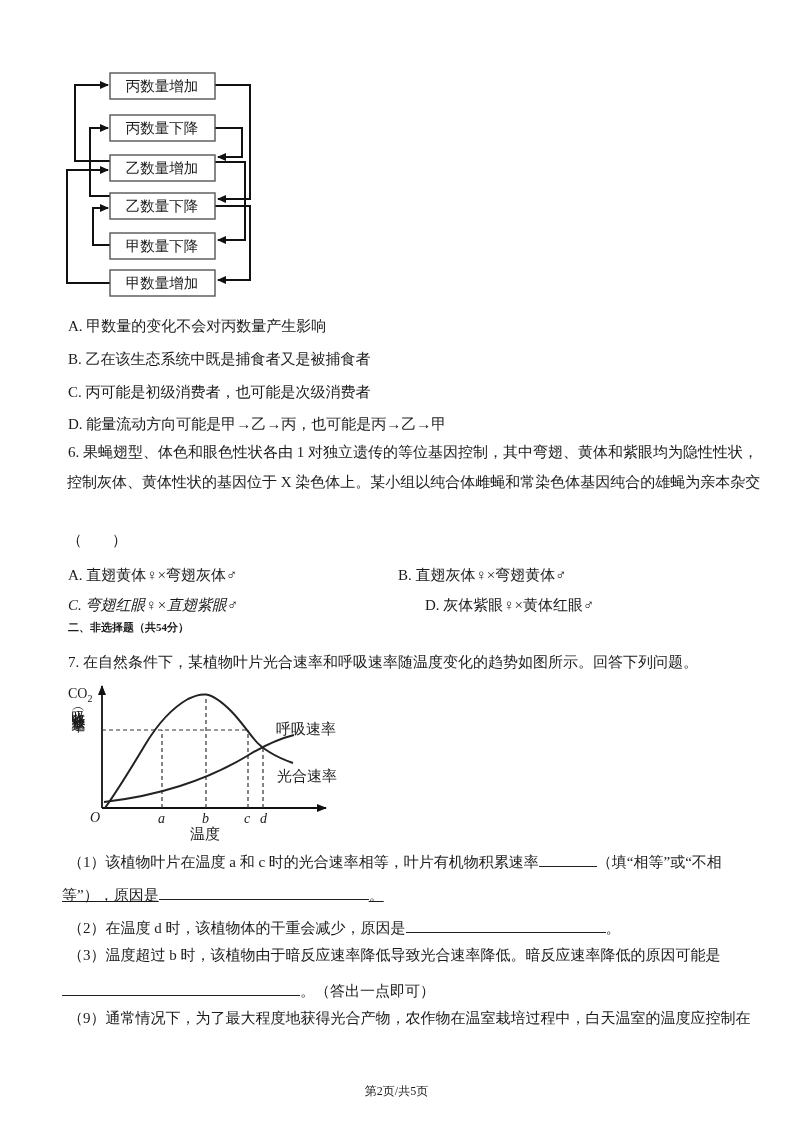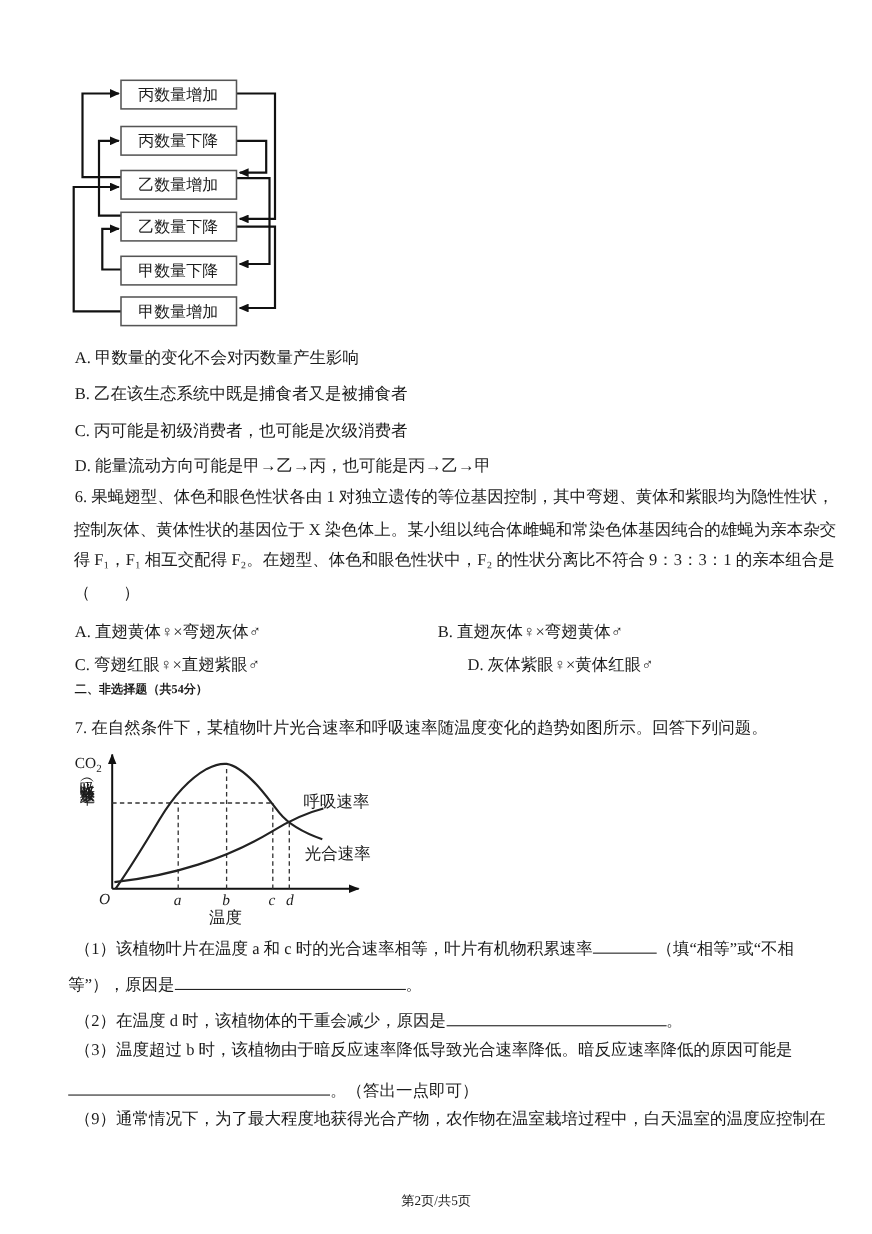--- a/index.html
+++ b/index.html
@@ -59,26 +59,25 @@
     </g>
   </svg>
 
   <div class="l" style="left:68px;top:350px;"><span>B.</span> <span>乙在该生态系统中既是捕食者又是被捕食者</span></div>
   <div class="l" style="left:68px;top:317px;"><span>A.</span> <span>甲数量的变化不会对丙数量产生影响</span></div>
   <div class="l" style="left:68px;top:383px;"><span>C.</span> <span>丙可能是初级消费者，也可能是次级消费者</span></div>
   <div class="l" style="left:68px;top:415px;"><span>D.</span> <span>能量流动方向可能是甲→乙→丙，也可能是丙→乙→甲</span></div>
 
   <div class="l" style="left:68px;top:443px;">6. 果蝇翅型、体色和眼色性状各由 1 对独立遗传的等位基因控制，其中弯翅、黄体和紫眼均为隐性性状，</div>
   <div class="l" style="left:67px;top:473px;">控制灰体、黄体性状的基因位于 X 染色体上。某小组以纯合体雌蝇和常染色体基因纯合的雄蝇为亲本杂交</div>
-  <div class="l" style="left:67px;top:501px;">得 F₁，F₁ 相互交配得 F₂。在翅型、体色和眼色性状中，F₂ 的性状分离比不符合 9：3：3：1 的亲本组合是</div>
   <div class="l" style="left:67px;top:531px;">（　　）</div>
 
   <div class="l" style="left:68px;top:566px;"><span>A.</span> <span>直翅黄体♀×弯翅灰体♂</span></div>
   <div class="l" style="left:398px;top:566px;"><span>B.</span> <span>直翅灰体♀×弯翅黄体♂</span></div>
-  <div class="l" style="left:68px;top:596px;"><span>C.</span> <span>弯翅红眼♀×直翅紫眼♂</span></div>
+  <div class="l" style="left:68px;top:596px;font-style:italic;"><span>C.</span> <span>弯翅红眼♀×直翅紫眼♂</span></div>
   <div class="l" style="left:398px;top:596px;margin-left:27px;"><span>D.</span> <span>灰体紫眼♀×黄体红眼♂</span></div>
 
   <div class="l sec-title" style="left:68px;top:621px;">二、非选择题（共54分）</div>
 
   <div class="l" style="left:68px;top:653px;">7. 在自然条件下，某植物叶片光合速率和呼吸速率随温度变化的趋势如图所示。回答下列问题。</div>
 
   <svg style="left:60px;top:678px;" width="290" height="170" viewBox="0 0 290 170">
     <defs>
       <marker id="arrB" markerWidth="10" markerHeight="9" refX="9" refY="4" orient="auto" markerUnits="userSpaceOnUse">
         <path d="M0,0 L10,4 L0,8 Z" fill="#111"></path>
@@ -109,21 +108,21 @@
       <text x="130" y="161" font-size="15">温度</text>
       <text x="216" y="56" font-size="15">呼吸速率</text>
       <text x="217" y="103" font-size="15">光合速率</text>
     </g>
   </svg>
   <div class="vlabel">吸收（释放）速率</div>
 
   <div class="l" style="left:68px;top:851px;">
     <span>（1）该植物叶片在温度 a 和 c 时的光合速率相等，叶片有机物积累速率</span><span class="blank w58"></span><span>（填“相等”或“不相</span>
   </div>
-  <div class="l" style="left:62px;top:884px;">
+  <div class="l" style="left:62px;top:884px;text-decoration:underline;">
     <span>等”），原因是</span><span class="blank w210"></span><span>。</span>
   </div>
   <div class="l" style="left:68px;top:917px;">
     <span>（2）在温度 d 时，该植物体的干重会减少，原因是</span><span class="blank w200"></span><span>。</span>
   </div>
   <div class="l" style="left:68px;top:946px;">（3）温度超过 b 时，该植物由于暗反应速率降低导致光合速率降低。暗反应速率降低的原因可能是</div>
   <div class="l" style="left:62px;top:980px;">
     <span class="blank w238"></span><span>。（答出一点即可）</span>
   </div>
   <div class="l" style="left:68px;top:1009px;">（9）通常情况下，为了最大程度地获得光合产物，农作物在温室栽培过程中，白天温室的温度应控制在</div>

